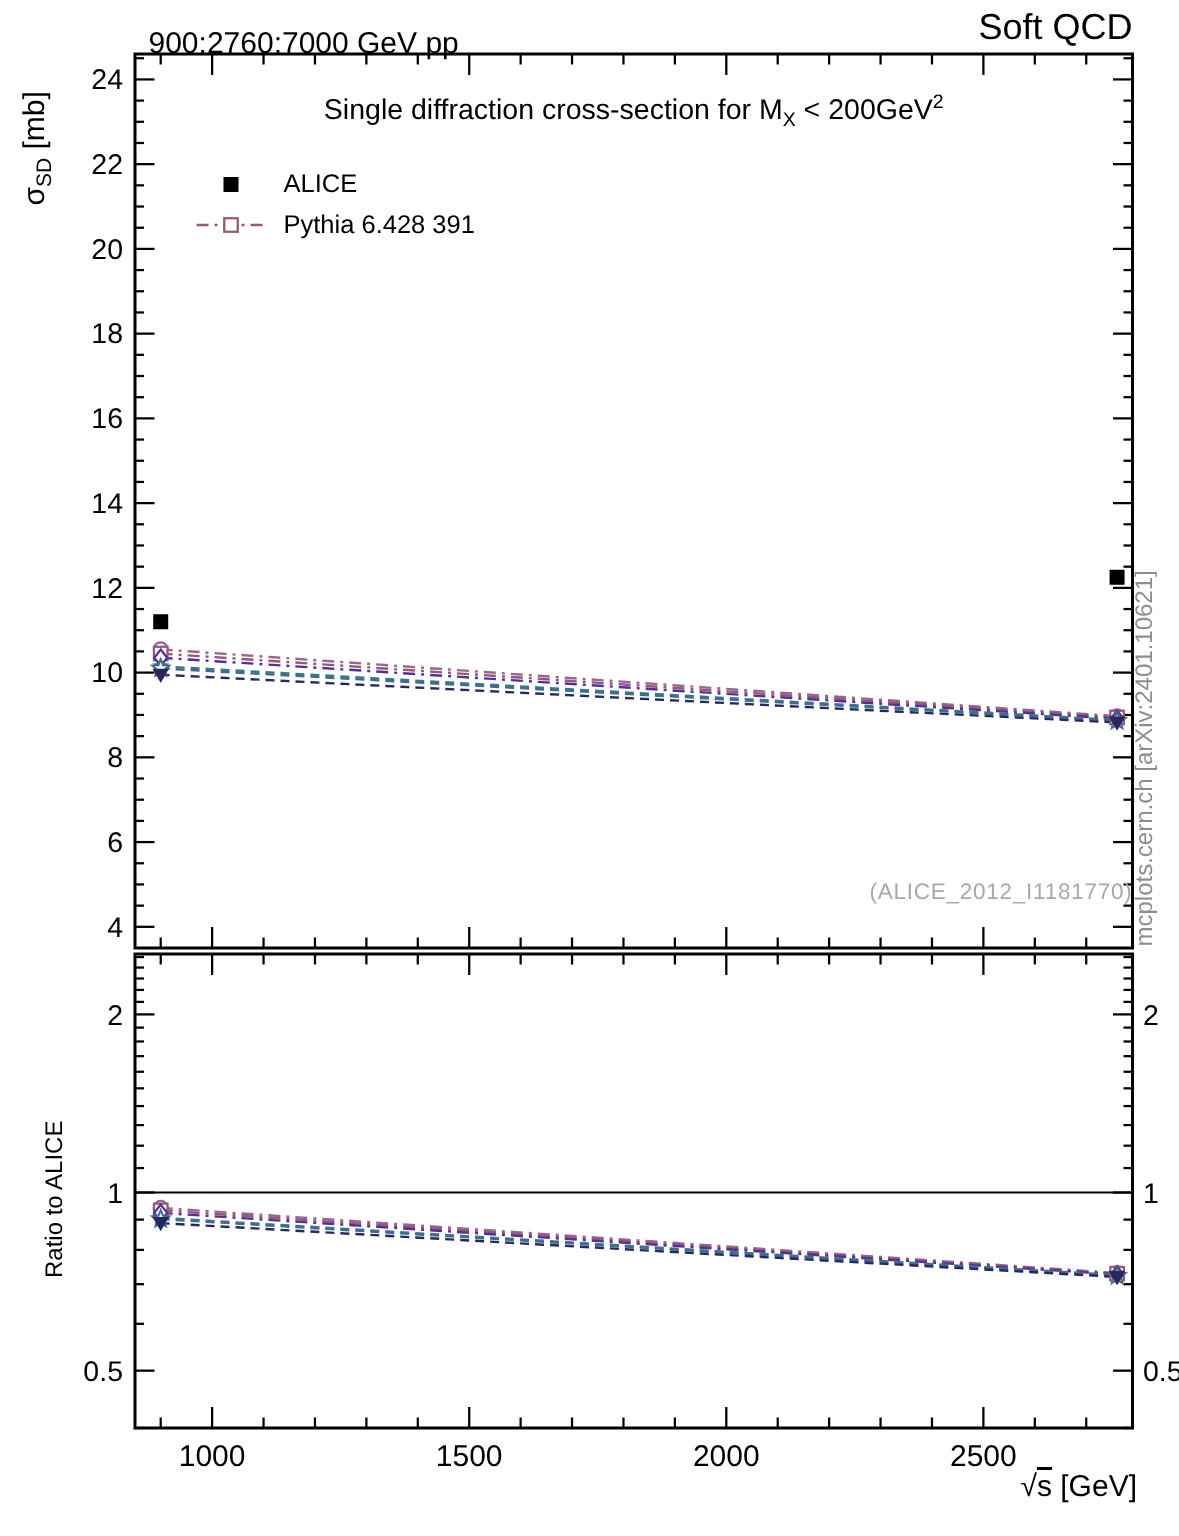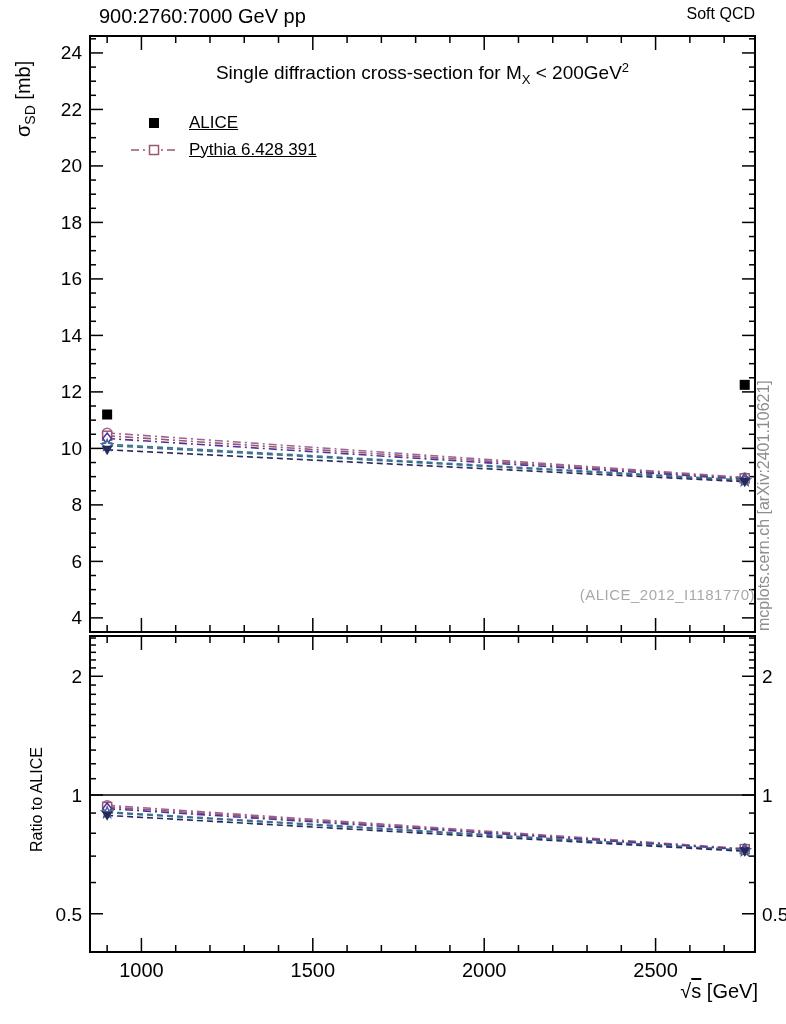--- a/index.html
+++ b/index.html
@@ -1,27 +1,27 @@
 <!DOCTYPE html>
 <html><head>
 <meta charset="utf-8">
 <style>
   html,body{margin:0;padding:0;background:#fff;}
   .page{position:relative;width:786px;height:1024px;background:#fff;overflow:hidden;
         font-family:"Liberation Sans",sans-serif;color:#000;}
   .abs{position:absolute;}
   .rot{transform:rotate(-90deg);transform-origin:0 0;white-space:nowrap;}
   svg text{font-family:"Liberation Sans",sans-serif;fill:#000;}
-  .hdr-left{left:99px;top:5px;font-size:20px;white-space:nowrap;text-align:right;}
-  .hdr-right{right:31px;top:5px;font-size:16px;white-space:nowrap;}
+  .hdr-left{left:99px;top:18px;font-size:20px;white-space:nowrap;text-align:right;}
+  .hdr-right{right:31px;top:5px;font-size:24px;white-space:nowrap;}
   .main-title{left:90px;top:60px;width:665px;text-align:center;font-size:19px;white-space:nowrap;}
   .main-title sub{font-size:13px;}
   .main-title sup{font-size:13px;}
   .legend{left:130px;top:110px;}
-  .legend-row{display:flex;align-items:center;height:26.5px;text-decoration:underline;}
+  .legend-row{display:flex;align-items:center;height:26.5px;}
   .lmark{width:48px;height:18px;margin-right:11px;display:inline-block;}
   .ltxt{font-size:17px;white-space:nowrap;}
   .sigma-label{left:12px;top:137px;font-size:20px;}
   .sigma-label sub{font-size:14px;}
   .ratio-label{left:28px;top:852px;font-size:16px;}
   .x-title{right:28px;top:980px;font-size:20px;white-space:nowrap;margin-left:48px;}
   .ovl{text-decoration:overline;}
   .watermark{left:90px;top:586px;width:665px;text-align:right;font-size:15px;color:#a9a9a9;letter-spacing:0.5px;}
   .side-credit{left:755px;top:631px;font-size:16px;color:#8e8e8e;}
 </style>

